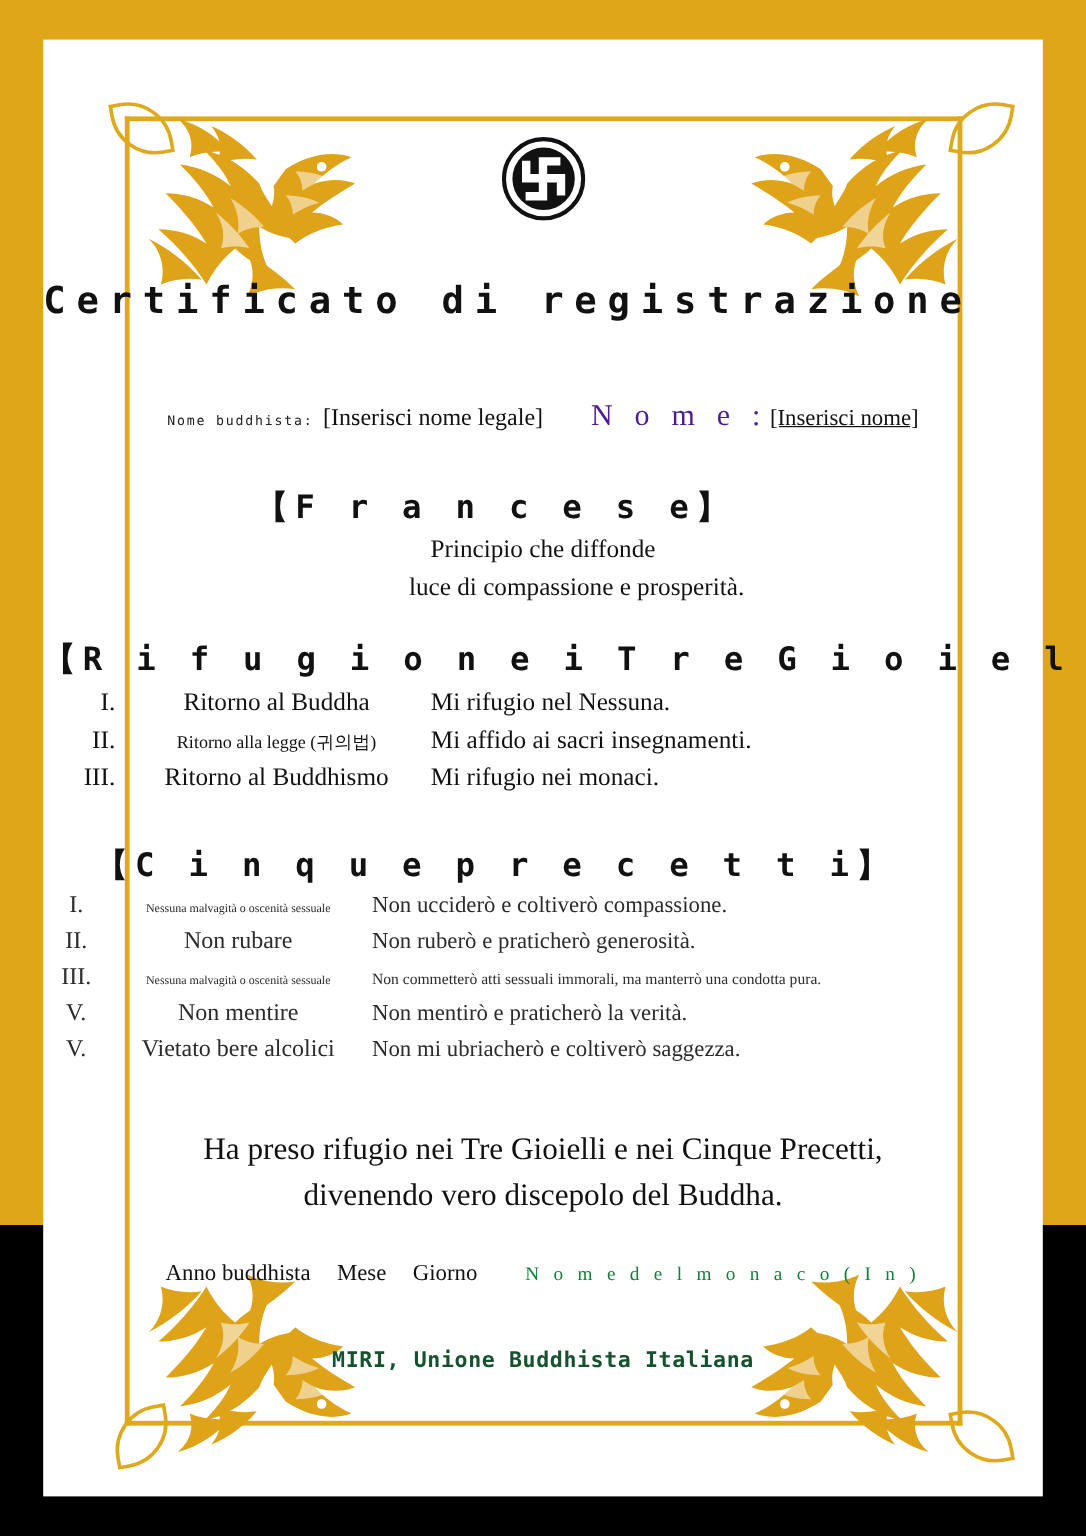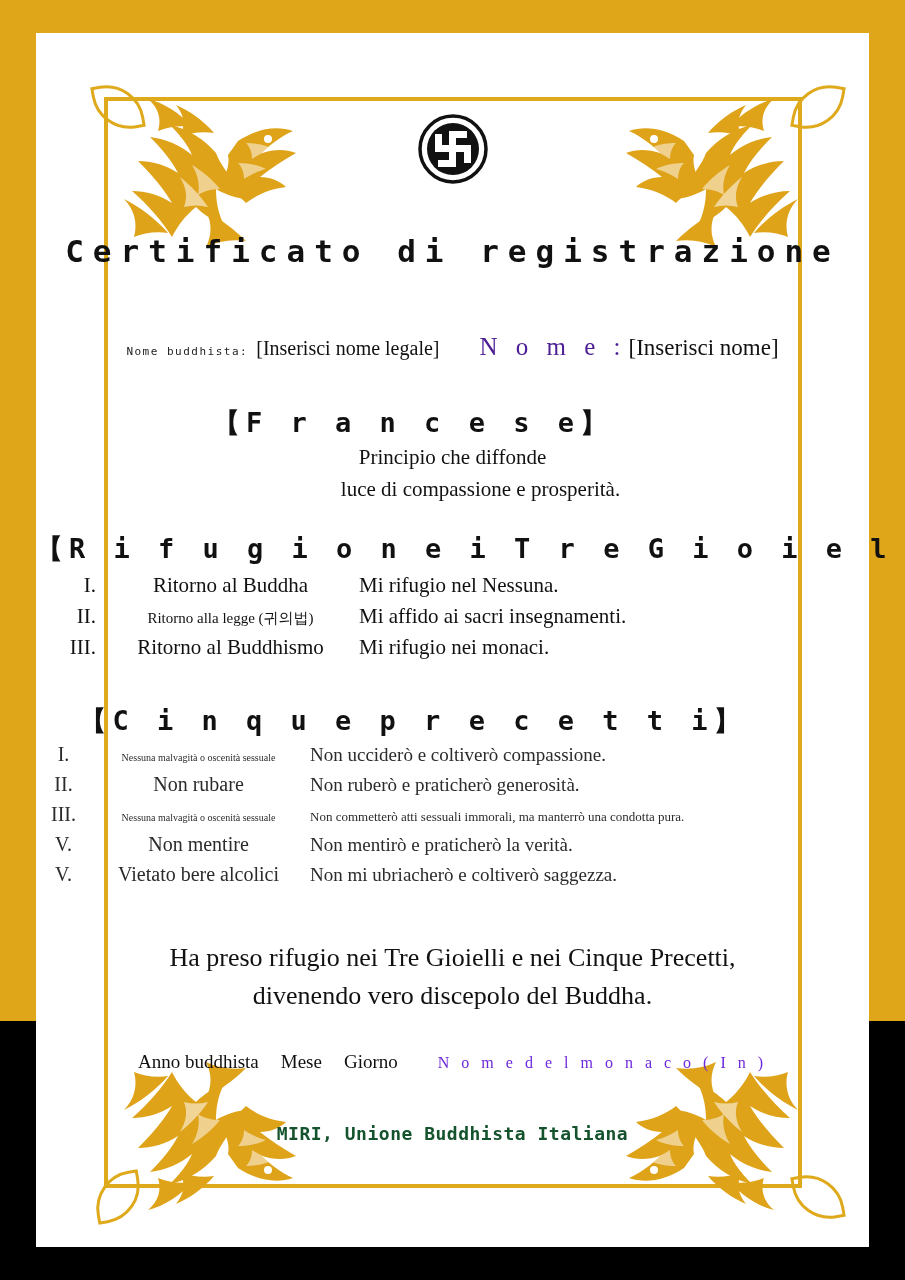--- a/index.html
+++ b/index.html
@@ -90,21 +90,21 @@
     width: 70px;
     height: 70px;
   }
   #emblem svg { width: 100%; height: 100%; display: block; }
 
   
   #cert-title {
     position: absolute;
     left: 0; top: 200px;
     width: 833px;
-    text-align: center;
+    text-align: left;
     font-family: "DejaVu Sans Mono", monospace;
     font-weight: bold;
     font-size: 31px;
     letter-spacing: 9px;
     color: #111111;
     white-space: nowrap;
   }
 
   
   #name-row {
@@ -126,23 +126,24 @@
     color: #111111;
     margin-left: 8px;
   }
   #legal-label {
     font-size: 25px;
     letter-spacing: 6px;
     color: #4c1d95;
     margin-left: 40px;
   }
   #legal-value {
-    font-size: 23px;
+    font-size: 19px;
     color: #111111;
     margin-left: 2px;
+    text-decoration: underline;
   }
 
   
   .section-heading {
     position: absolute;
     width: 754px;
     text-align: center;
     font-family: "DejaVu Sans Mono", monospace;
     font-weight: bold;
     color: #111111;
@@ -245,21 +246,21 @@
     justify-content: center;
   }
   .sign-field {
     font-size: 19px;
     color: #111111;
     margin-right: 22px;
   }
   #monk-name {
     font-size: 16px;
     letter-spacing: 4px;
-    color: #6d28d9;
+    color: #15803d;
     margin-left: 18px;
   }
 
   #org-name {
     position: absolute;
     left: 0; top: 1090px;
     width: 833px;
     text-align: center;
     font-family: "DejaVu Sans Mono", monospace;
     font-weight: bold;

